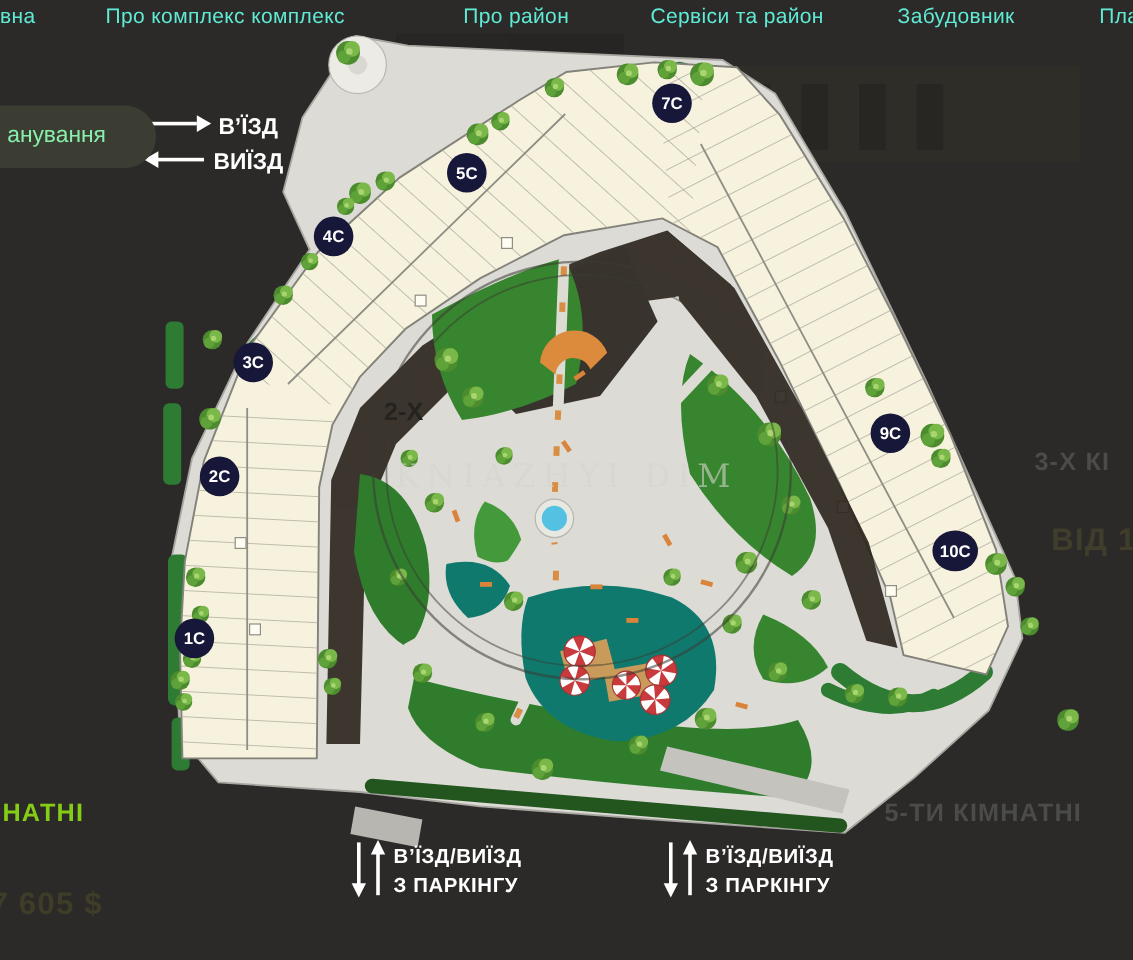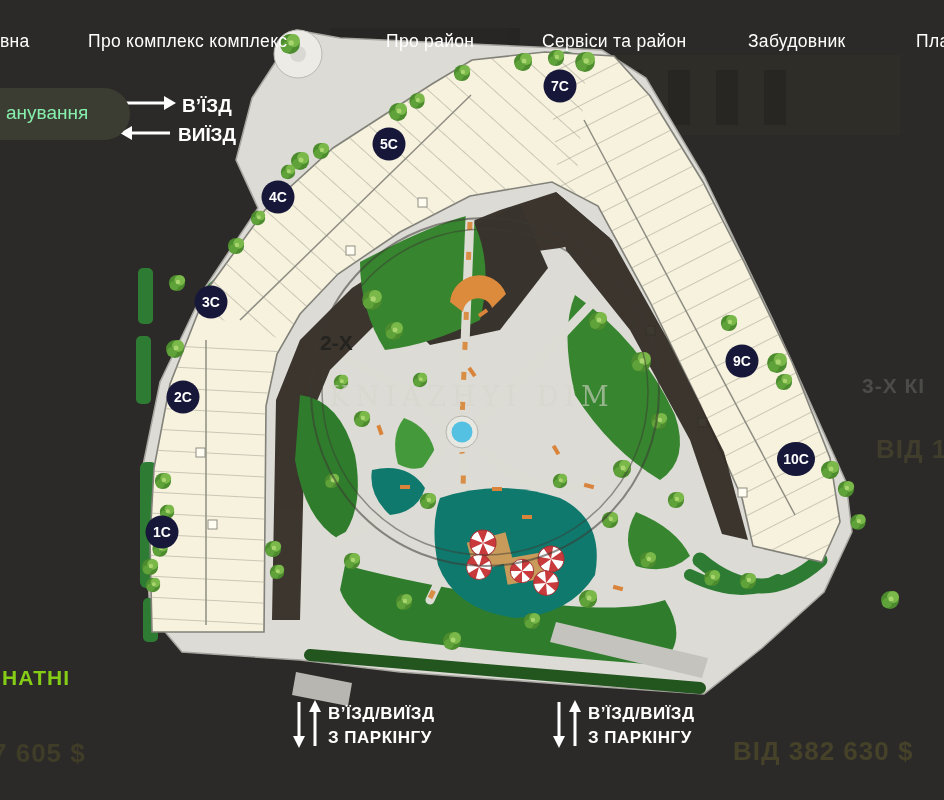--- a/index.html
+++ b/index.html
@@ -1,19 +1,19 @@
 <!DOCTYPE html>
 <html><head>
 <meta charset="utf-8">
 <style>
   html,body{margin:0;padding:0;background:#2c2a28;}
   .stage{position:relative;width:944px;height:800px;overflow:hidden;background:#2c2a28;
          font-family:"Liberation Sans",sans-serif;}
   svg{position:absolute;left:0;top:0;}
-  .nav-item{position:absolute;top:3px;font-size:17.5px;color:#ffffff;letter-spacing:.3px;white-space:nowrap;cursor:pointer;margin-top:28px;}
+  .nav-item{position:absolute;top:3px;font-size:17.5px;color:#5eead4;letter-spacing:.3px;white-space:nowrap;cursor:pointer;}
   .pill{position:absolute;left:-40px;top:88px;width:170px;height:52px;border-radius:26px;background:#3c3d32;}
   .pill span{position:absolute;left:46px;top:14px;font-size:19px;color:#86efac;white-space:nowrap;}
   .apt{position:absolute;white-space:nowrap;font-weight:bold;margin-top:40px;}
   .apt-title{color:#4b4b48;font-size:21px;letter-spacing:1px;}
   .apt-price{color:#434026;font-size:26px;letter-spacing:1px;}
 </style>
 </head>
 <body>
 
 <div class="stage">
@@ -303,17 +303,17 @@
   <span class="nav-item" style="left:748px">Забудовник</span>
   <span class="nav-item" style="left:916px">План</span>
 </div>
 
 <div class="pill">
   <span>анування</span>
 </div>
 
 <div class="apt apt-title" style="left:862px;top:334px;">3-Х КІ</div>
 <div class="apt apt-price" style="left:876px;top:394px;color:#403d2c;">ВІД 1</div>
-<div class="apt apt-price" style="left:733px;top:696px;color:#454229;">ВІД 382 630 $</div>
+<div class="apt apt-title" style="left:737px;top:626px;">5-ТИ КІМНАТНІ</div>
 <div class="apt apt-title" style="left:2px;top:626px;color:#84cc16;">НАТНІ</div>
 <div class="apt apt-price" style="left:-8px;top:698px;color:#3f3c28;">7 605 $</div>
 
 </div>
 
 </body></html>

